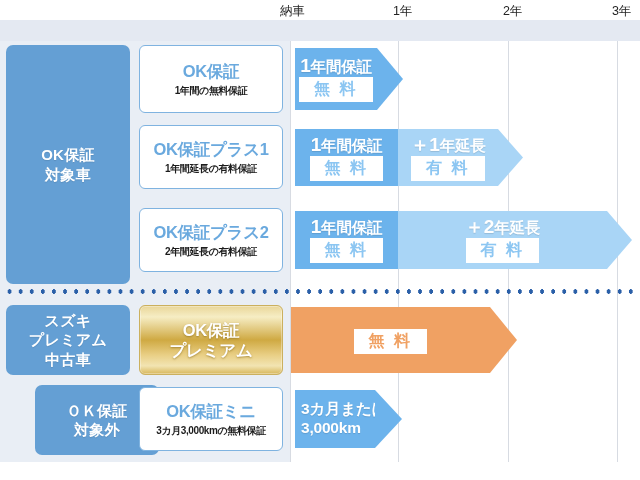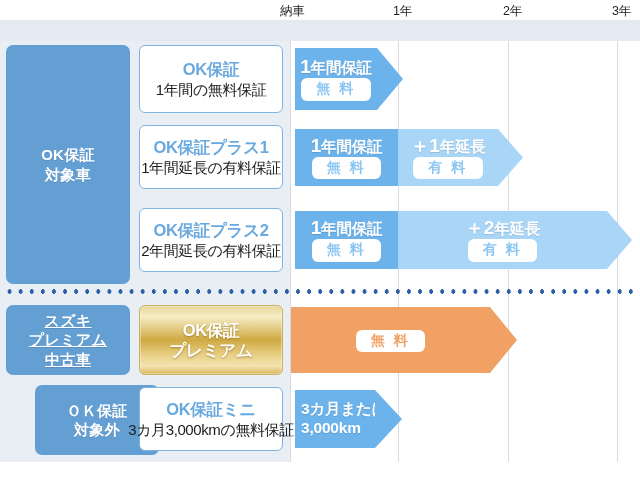--- a/index.html
+++ b/index.html
@@ -95,22 +95,22 @@
     color: #6aa9de;
     font-size: 16.5px;
     font-weight: 700;
     letter-spacing: -0.3px;
     line-height: 1.1;
     white-space: nowrap;
   }
   .plan-sub {
     margin-top: 4px;
     color: #1c1c1c;
-    font-size: 15px;
-    font-weight: 400;
+    font-size: 10px;
+    font-weight: 700;
     letter-spacing: -0.4px;
     line-height: 1.1;
     white-space: nowrap;
   }
 
   
   .plan-box.gold {
     background: linear-gradient(180deg,
         #e9d699 0%, #f6edc4 16%, #cfa942 50%,
         #e9cf85 72%, #f2e4b2 88%, #d8b75c 100%);
@@ -158,23 +158,23 @@
     letter-spacing: -0.2px;
     line-height: 1;
     white-space: nowrap;
     text-shadow: 0 1px 1px rgba(0,0,0,0.12);
   }
   .seg-title .big { font-size: 19px; }
 
   .pill {
     margin-top: 2px;
     background: #ffffff;
-    border-radius: 6px;
+    border-radius: 0;
     padding: 2px 15px 3px 15px;
-    font-size: 14px;
+    font-size: 16px;
     font-weight: 700;
     letter-spacing: 2.5px;
     line-height: 1.25;
     white-space: nowrap;
   }
   .pill-blue   { color: #8cc6f2; }
   .pill-orange { color: #f0a163; }
 
   
   .dotted-sep {
@@ -258,21 +258,21 @@
     </div>
     <div class="seg seg-light" style="width:209px;">
       <div class="seg-title"><span class="big">＋2</span><span>年延長</span></div>
       <div class="pill pill-blue">有 料</div>
     </div>
     <div class="head head-light" style="width:25px;"></div>
   </div>
 
   <div class="dotted-sep" style="top:289px;"></div>
 
-  <div class="cat-chip" style="left:6px; top:305px; width:124px; height:70px;text-decoration:underline;">
+  <div class="cat-chip" style="left:6px; top:305px; width:124px; height:70px;">
     <div>
       <div>スズキ</div>
       <div>プレミアム</div>
       <div>中古車</div>
     </div>
   </div>
 
   <div class="plan-box gold" style="left:139px; top:305px; width:144px; height:70px;">
     <div class="plan-title">OK保証</div>
     <div class="plan-title">プレミアム</div>

